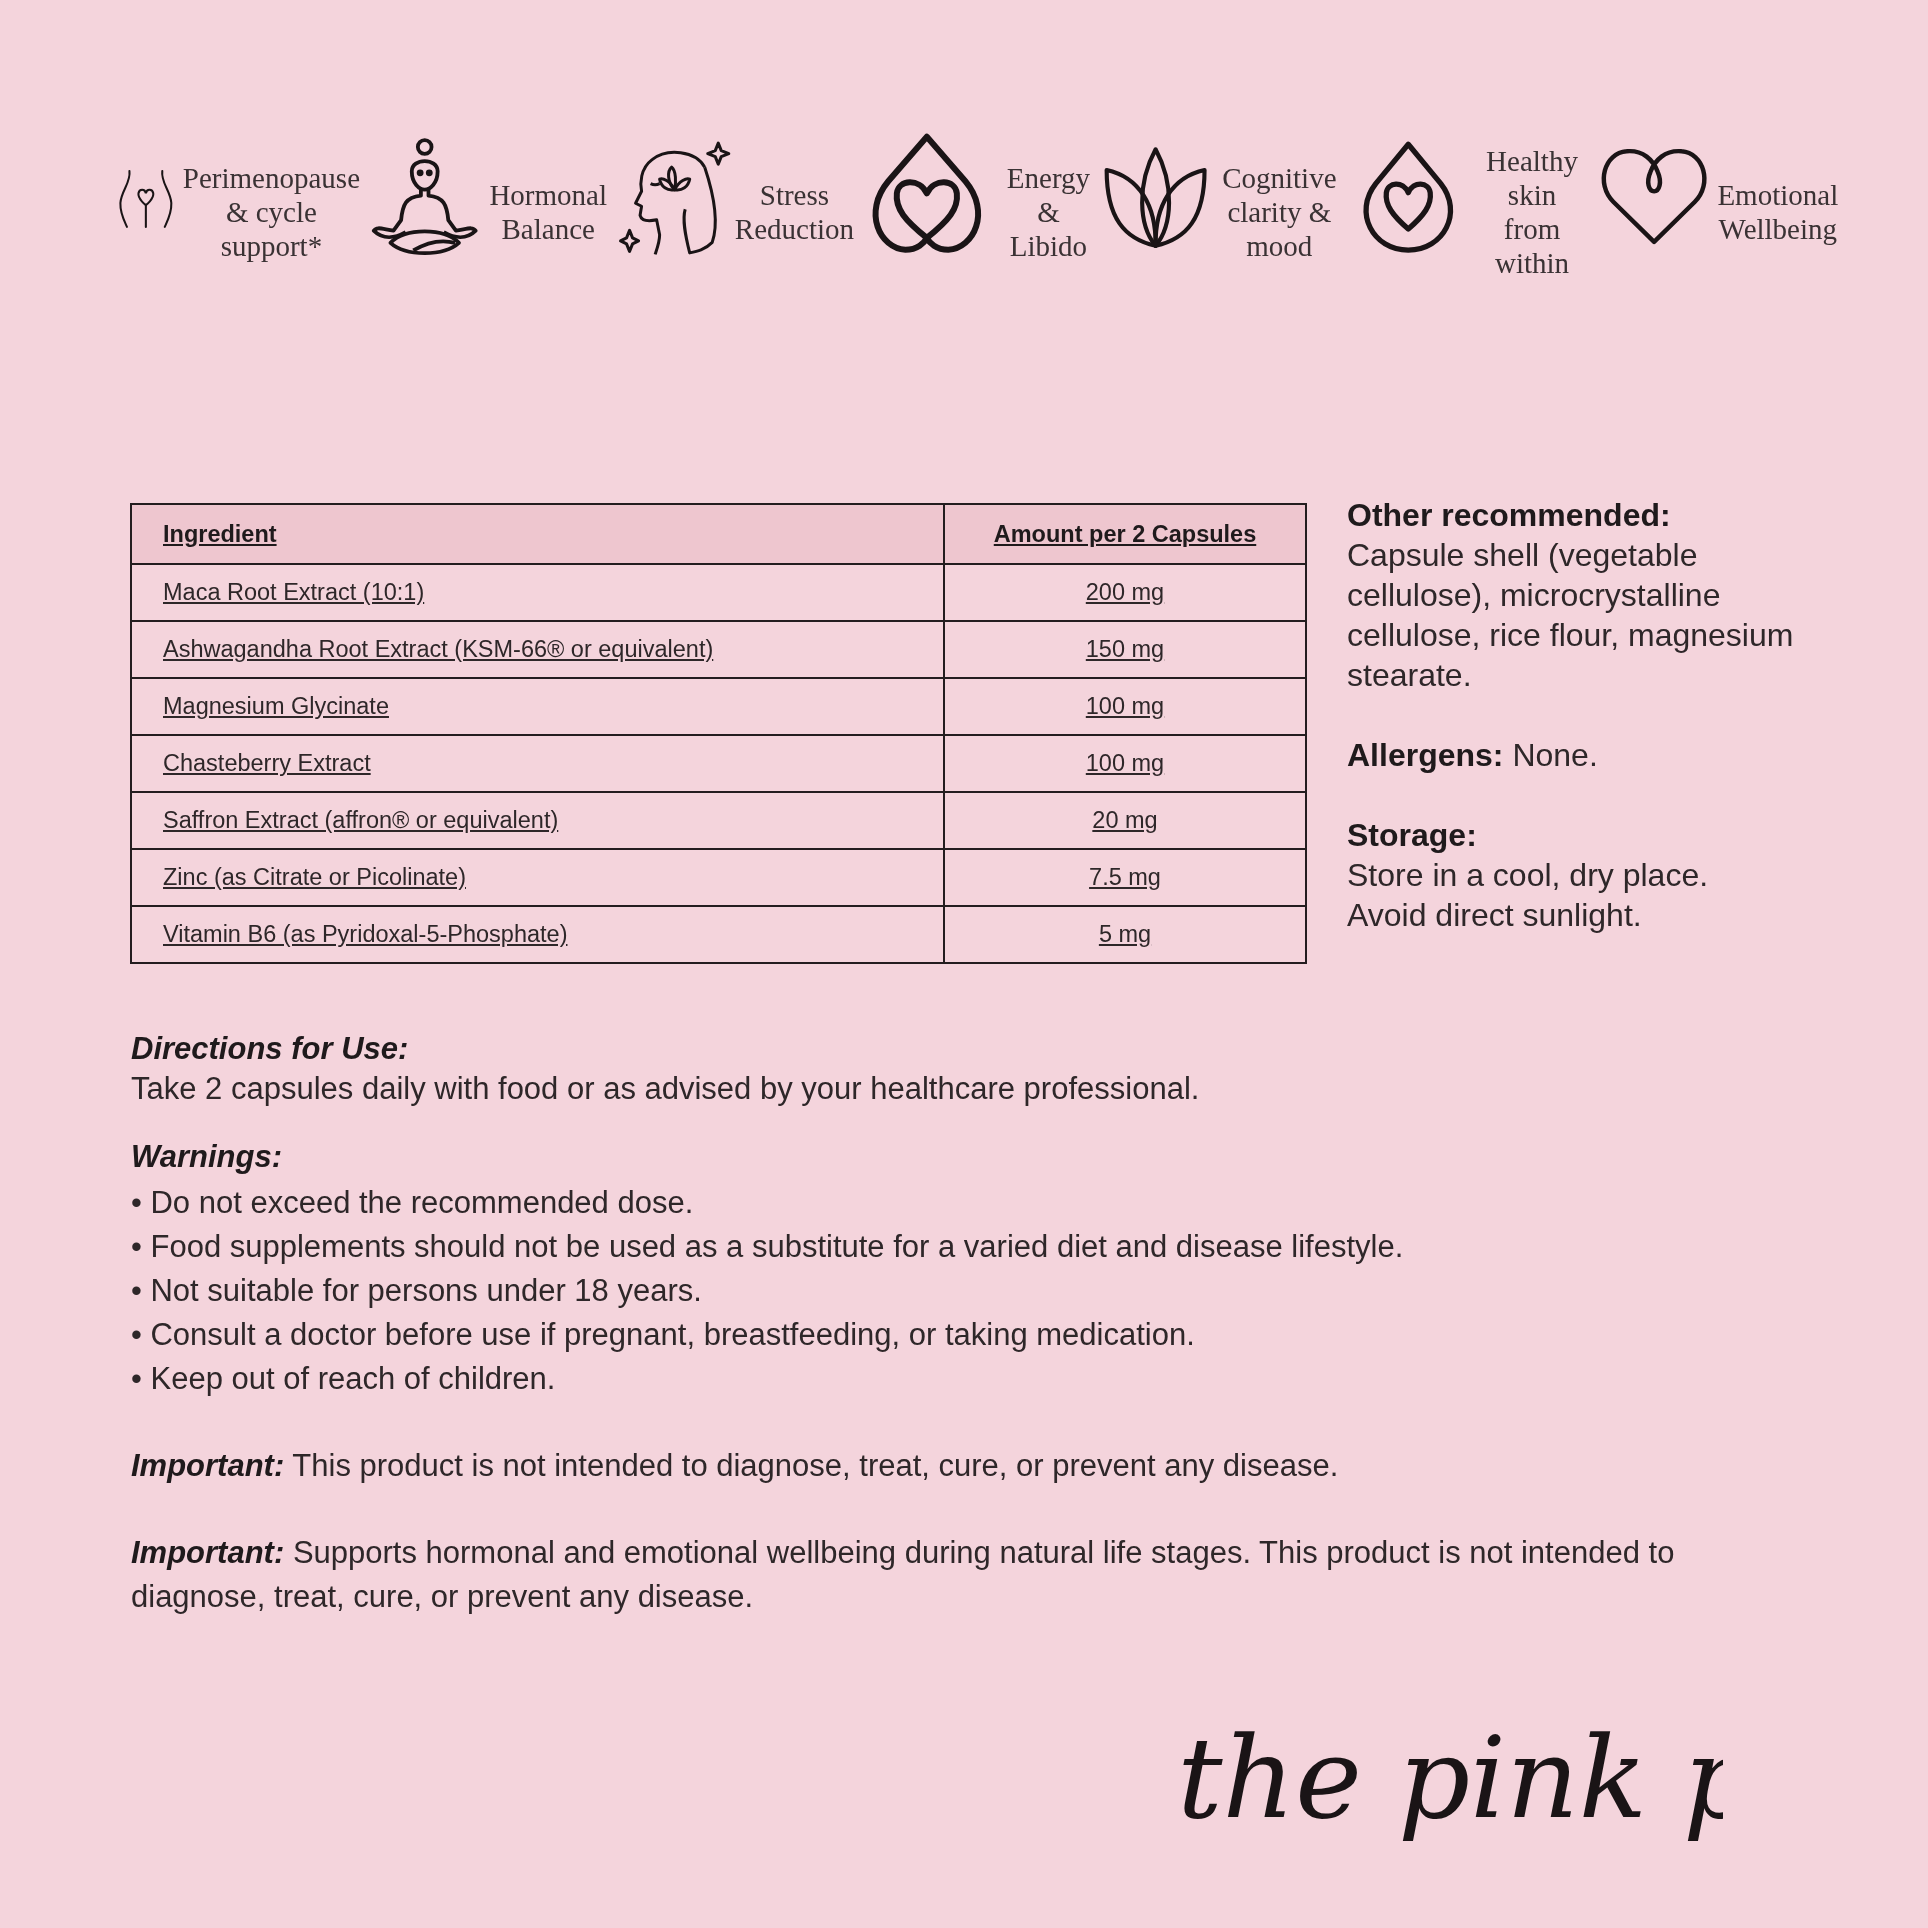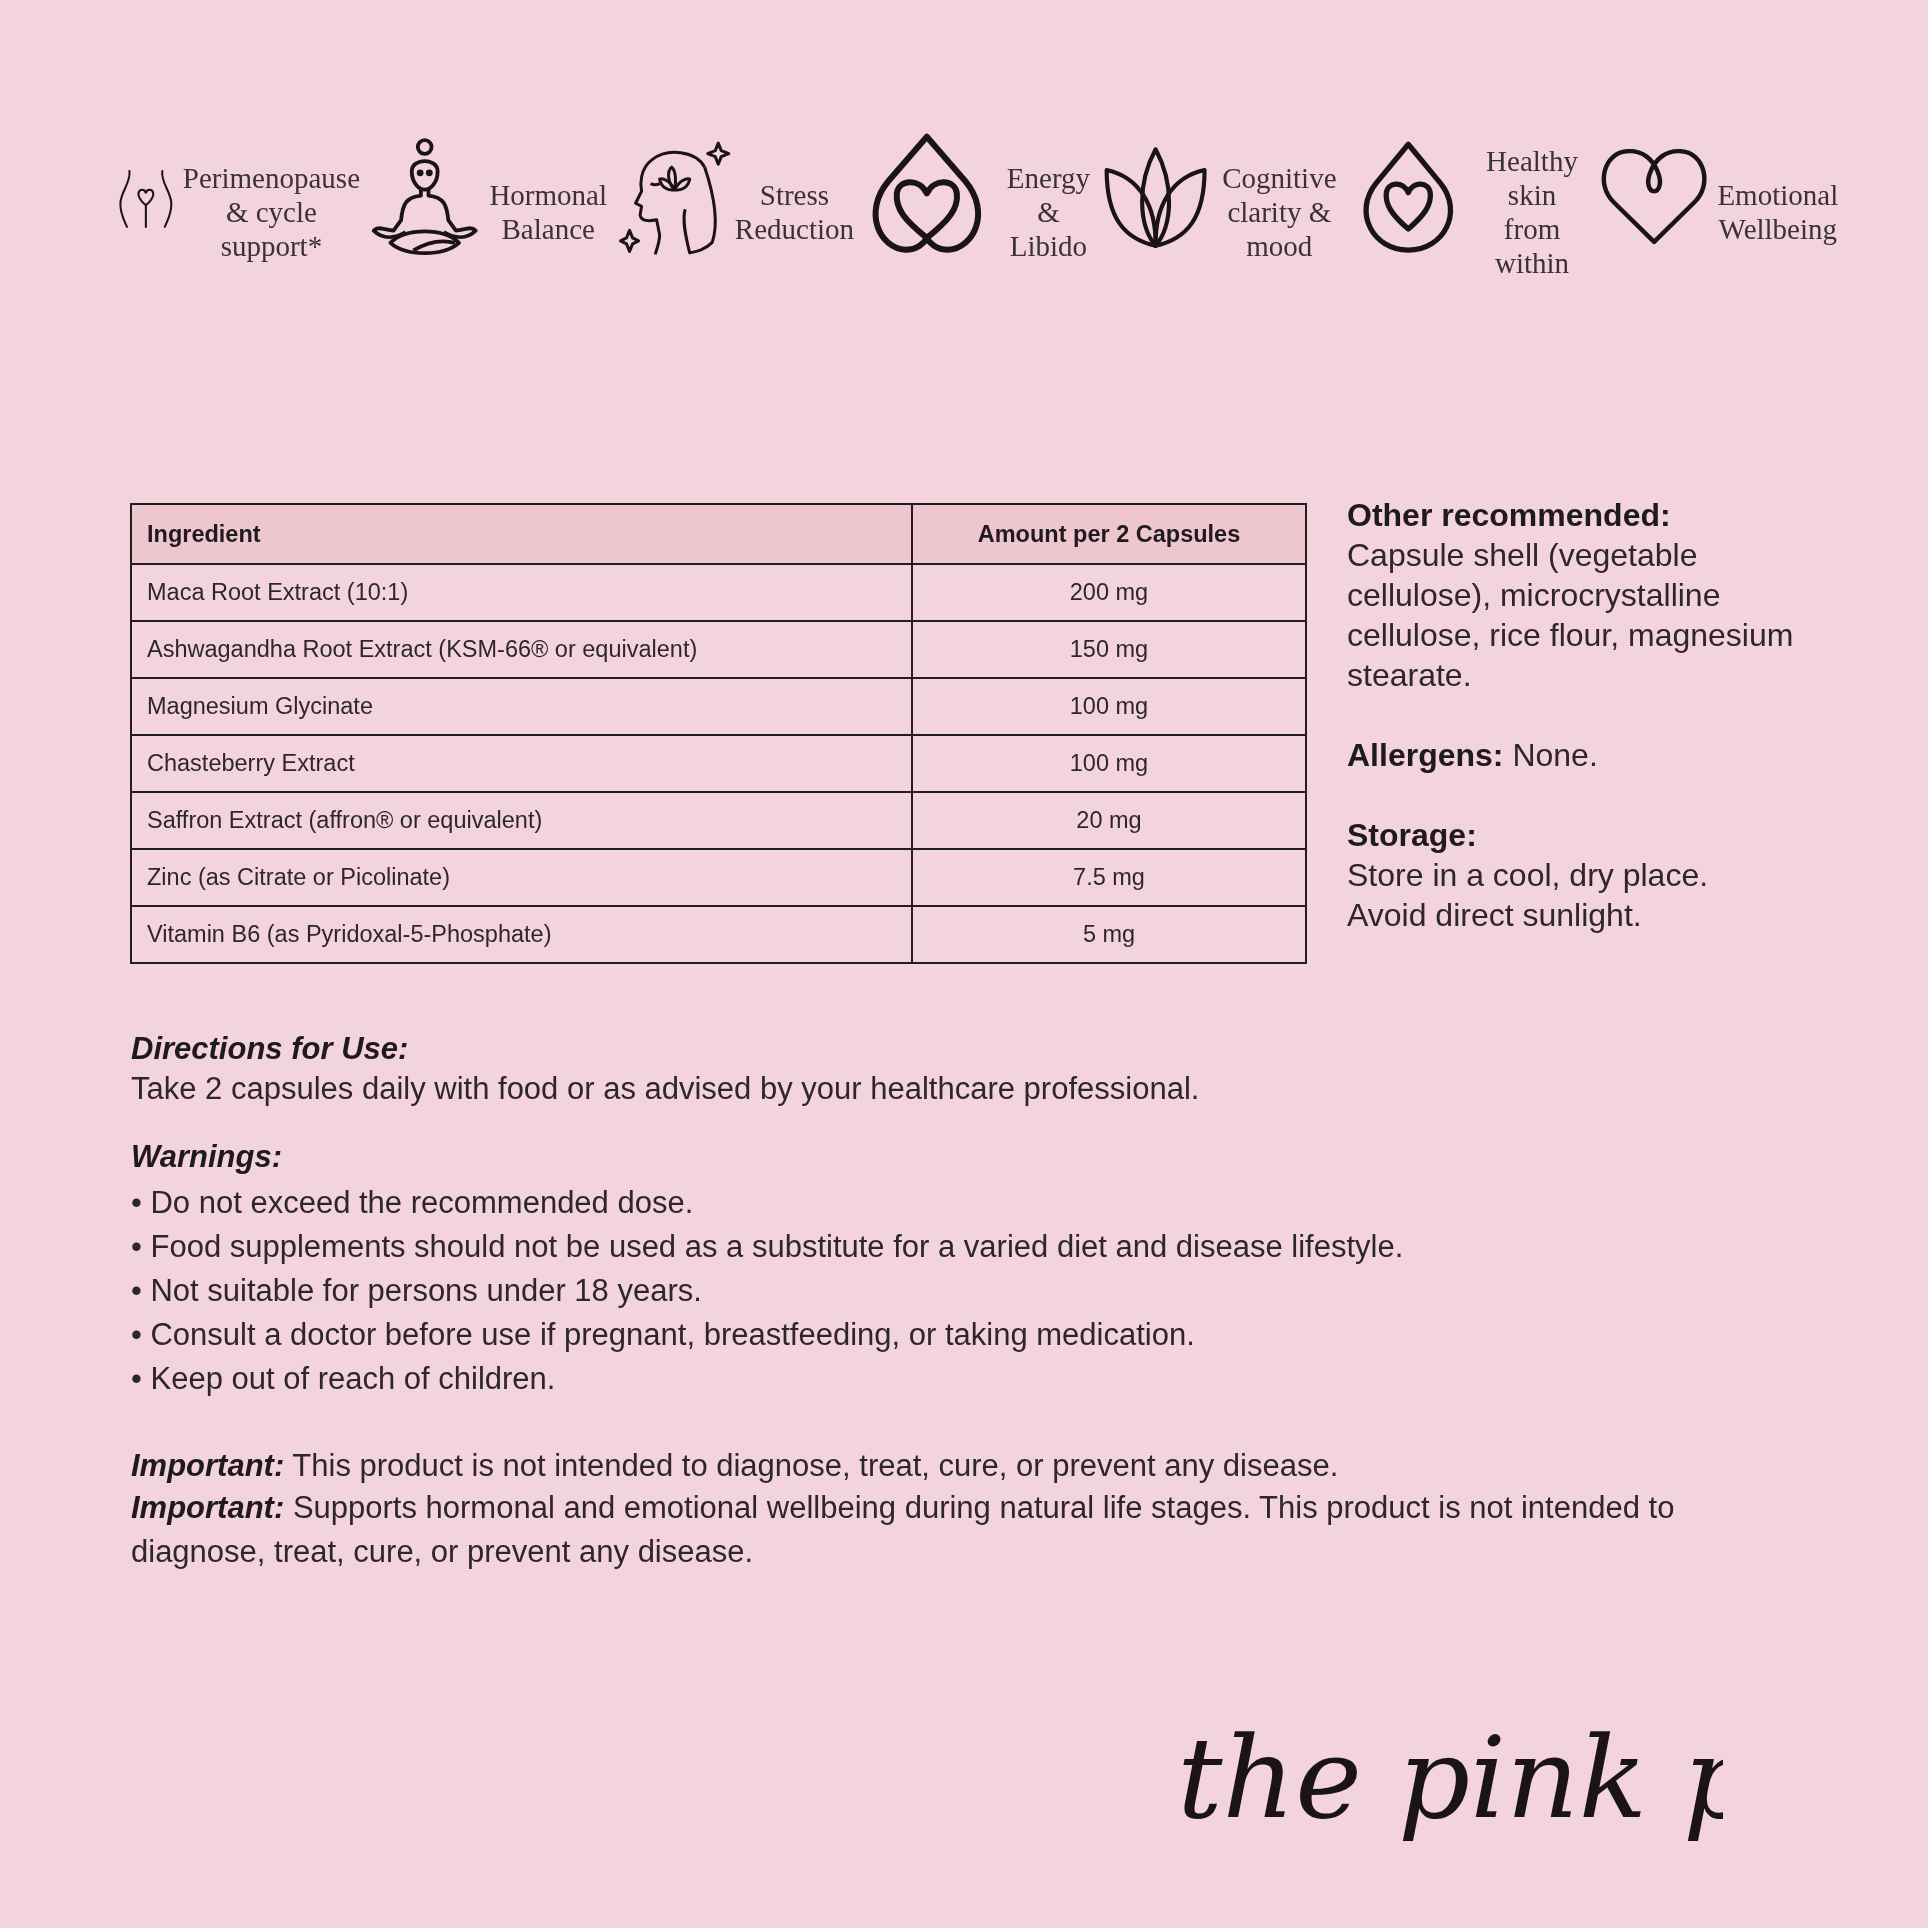--- a/index.html
+++ b/index.html
@@ -24,43 +24,43 @@
     font-family: "Liberation Serif", "DejaVu Serif", serif;
     font-size: 29px; line-height: 34px; text-align: center; color: #3a3234;
     white-space: pre-line;
   }
   .ing-table {
     position: absolute; left: 130px; top: 503px;
     width: 1177px; border-collapse: collapse;
     border: 2.8px solid #231d1f;
   }
   .ing-table th, .ing-table td {
-    border: 2.8px solid #231d1f; height: 55px; padding: 0 15px;
-    font-size: 23.5px; color: #2e2729;
+    border: 2.8px solid #231d1f; height: 55px; padding: 0 31px;
+    font-size: 23.5px; color: #2e2729; text-decoration: underline;
   }
   .ing-table th { background: #eec6cf; font-weight: bold; color: #1f1a1c; height: 58px; }
   .ing-table th.col-ing, .ing-table td.col-ing { text-align: left; width: 749px; }
   .ing-table th.col-amt, .ing-table td.col-amt { text-align: center; }
   .side {
     position: absolute; left: 1347px; top: 495px; width: 471px;
     font-size: 32px; line-height: 40px; color: #2e2729;
   }
   .side .h { font-weight: bold; color: #1f1a1c; }
   .side .block { margin-bottom: 40px; }
   .lower {
     position: absolute; left: 131px; top: 1029px; width: 1695px;
     font-size: 31px; line-height: 40px; color: #2e2729;
   }
   .lower .h { font-weight: bold; color: #1f1a1c; font-style: italic; }
   .lower .section { margin-bottom: 28px; }
   .warn-list { list-style: none; margin: 3.8px 0 0 0; padding: 0; }
   .warn-list li { line-height: 44px; }
   .warn-list li::before { content: "\2022\00a0"; }
   .important { margin-top: 45px; }
-  .important2 { width: 1638px; line-height: 44px; }
+  .important2 { margin-top: 45px; width: 1638px; line-height: 44px; }
   .logo {
     position: absolute; left: 1158px; top: 1695px; width: 565px; height: 188px;
   }
   .logo svg { width: 100%; height: 100%; }
 </style>
 </head>
 <body>
 
 <div class="benefits">
   <div class="benefit">

